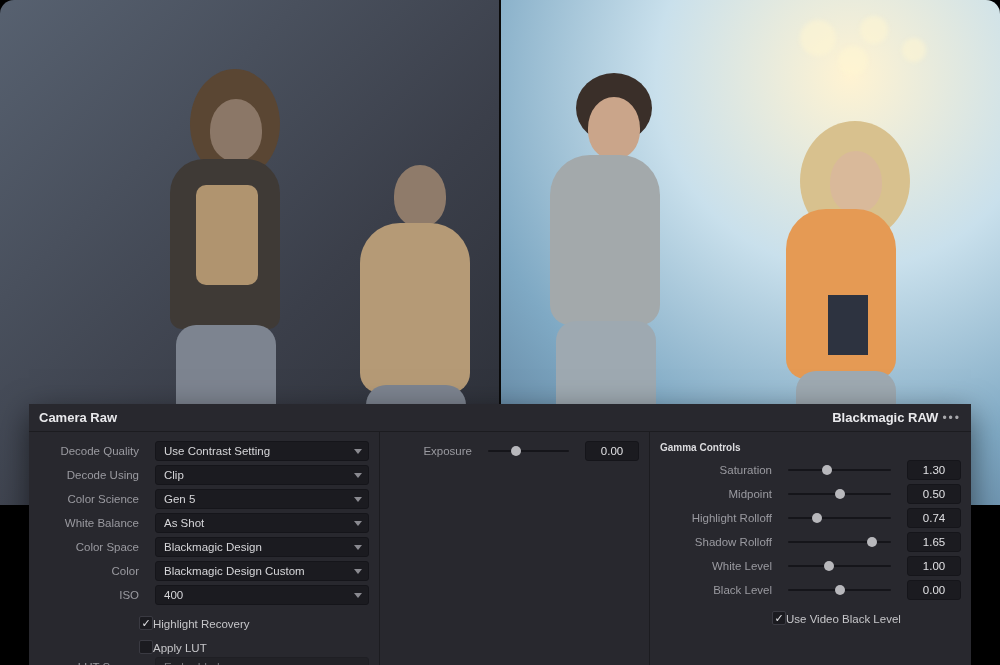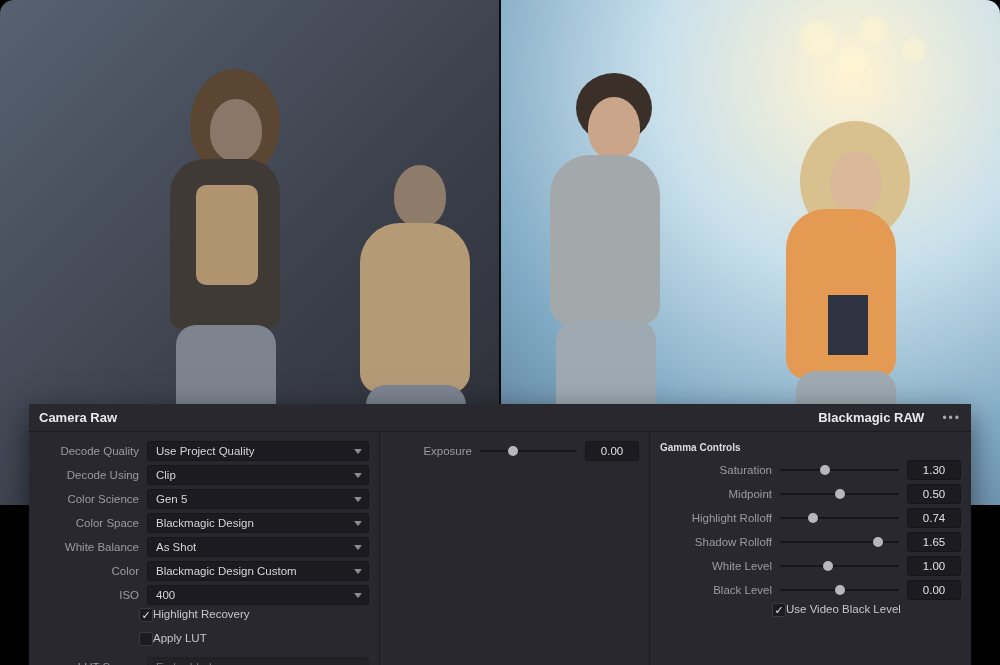--- a/index.html
+++ b/index.html
@@ -22,42 +22,42 @@
   .pr-f1 .head  { background:#caa58a; } .pr-f1 .torso{ background:#a3a9ab;} .pr-f1 .legs{ background:#9ea9b1;}
   .pr-f2 .head  { background:#d9b99a; } .pr-f2 .torso{ background:#e59a54;} .pr-f2 .legs{ background:#9ea9b1;}
   .hair { position:absolute; border-radius:50%; }
   .bokeh { position:absolute; border-radius:50%; background:rgba(255,245,210,.55); filter:blur(2px);}
   .divider { position:absolute; left:499px; top:0; width:2px; height:430px; background:#0a0a0a; }
 
   
   .panel { position:absolute; left:29px; top:404px; width:942px; height:261px; background:#28282e; border-radius:0; box-shadow:0 10px 30px rgba(0,0,0,.55); color:#c6c6c9; font-size:12px; }
   .panel-header { display:flex; justify-content:space-between; align-items:center; height:28px; padding:0 10px; border-bottom:1px solid #1c1c20; }
   .panel-title { color:#e9e9ec; font-weight:600; font-size:13px; }
-  .panel-right { display:flex; align-items:center; gap:18px; }
+  .panel-right { display:flex; align-items:center; gap:4px; }
   .panel-subtitle { color:#e9e9ec; font-weight:600; font-size:13px; }
   .dots { color:#a8a8ac; letter-spacing:2px; cursor:pointer; }
   .panel-body { display:flex; height:calc(100% - 28px); }
   .col { padding:8px 10px 8px 10px; }
   .col-sep { border-left:1px solid #1c1c20; }
   .col1 { width:350px; }
   .col2 { width:270px; }
   .col3 { flex:1; }
 
-  .row { display:flex; align-items:center; height:22px; margin-bottom:2px; gap:8px; }
+  .row { display:flex; align-items:center; height:22px; margin-bottom:2px; gap:16px; }
   .lbl { width:100px; text-align:right; color:#9a9aa0; font-size:11.5px; white-space:nowrap; }
   .col2 .lbl { width:82px; }
   .col3 .lbl { width:112px; }
 
   .dropdown { flex:1; height:20px; background:#1b1b20; border:1px solid #15151a; border-radius:3px; display:flex; align-items:center; justify-content:space-between; padding:0 6px 0 8px; color:#d6d6d9; font-size:11.5px; cursor:pointer; }
   .dropdown.disabled { opacity:.45; cursor:default; }
   .chev { width:0; height:0; border-left:4px solid transparent; border-right:4px solid transparent; border-top:5px solid #8a8a90; }
 
   .chk { width:14px; height:14px; background:#1b1b20; border:1px solid #3a3a42; border-radius:2px; display:inline-flex; align-items:center; justify-content:center; cursor:pointer; }
   .chk.checked::after { content:"✓"; color:#e5e5e8; font-size:11px; line-height:1; }
-  .chk-row { display:flex; align-items:flex-start; height:22px; margin-bottom:2px; }
+  .chk-row { display:flex; align-items:flex-end; height:22px; margin-bottom:2px; }
   .chk-row .spacer { width:100px; }
   .col3 .chk-row .spacer { width:112px; }
   .chk-label { color:#c6c6c9; font-size:11.5px; }
 
   .slider { position:relative; flex:1; height:20px; display:flex; align-items:center; }
   .track { position:absolute; left:0; right:0; height:2px; background:#15151a; border-radius:1px; }
   .thumb { position:absolute; width:10px; height:10px; border-radius:50%; background:#b8b8bc; top:5px; transform:translateX(-50%); }
   .valbox { width:54px; height:20px; background:#1b1b20; border:1px solid #15151a; border-radius:3px; color:#e0e0e3; font-size:11.5px; display:flex; align-items:center; justify-content:center; }
 
   .section-title { color:#dcdcdf; font-size:10px; font-weight:600; margin:2px 0 6px 0; }
@@ -111,49 +111,49 @@
         <div class="panel-subtitle">Blackmagic RAW</div>
         <div class="dots">•••</div>
       </div>
     </div>
     <div class="panel-body">
 
       <div class="col col1">
         <div class="row">
           <div class="lbl">Decode Quality</div>
           <div class="dropdown">
-              <span>Use Project Quality</span>
+              <span>Use Contrast Setting</span>
               <span class="chev"></span>
             </div>
         </div>
         <div class="row">
           <div class="lbl">Decode Using</div>
           <div class="dropdown">
               <span>Clip</span>
               <span class="chev"></span>
             </div>
         </div>
         <div class="row">
           <div class="lbl">Color Science</div>
           <div class="dropdown">
               <span>Gen 5</span>
               <span class="chev"></span>
             </div>
         </div>
         <div class="row">
+          <div class="lbl">White Balance</div>
+          <div class="dropdown">
+              <span>As Shot</span>
+              <span class="chev"></span>
+            </div>
+        </div>
+        <div class="row">
           <div class="lbl">Color Space</div>
           <div class="dropdown">
               <span>Blackmagic Design</span>
-              <span class="chev"></span>
-            </div>
-        </div>
-        <div class="row">
-          <div class="lbl">White Balance</div>
-          <div class="dropdown">
-              <span>As Shot</span>
               <span class="chev"></span>
             </div>
         </div>
         <div class="row">
           <div class="lbl">Color</div>
           <div class="dropdown">
               <span>Blackmagic Design Custom</span>
               <span class="chev"></span>
             </div>
         </div>

